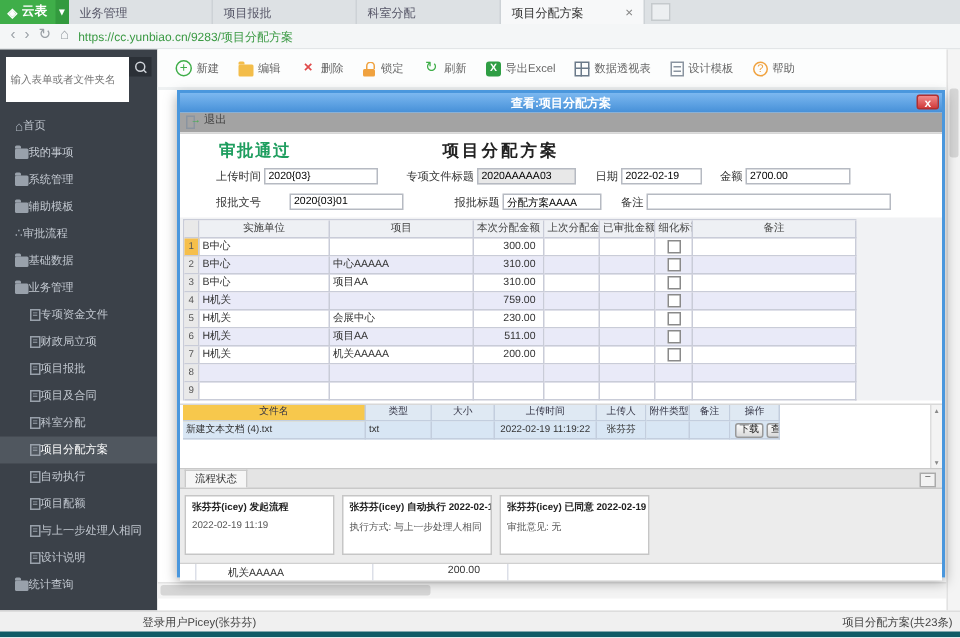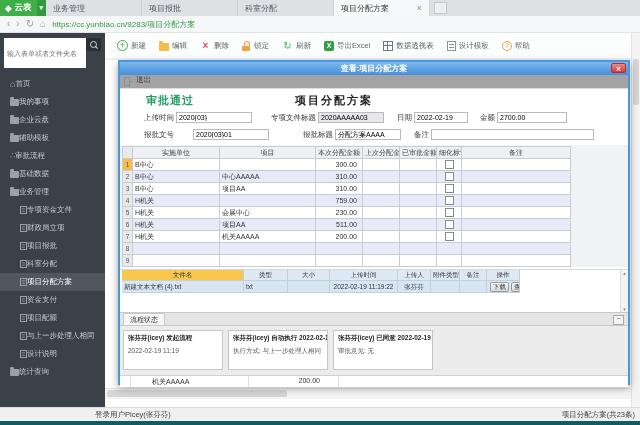--- a/index.html
+++ b/index.html
@@ -177,21 +177,21 @@
           <div class="sitem">
             <span class="ic ic-home"></span>
             <span>首页</span>
           </div>
           <div class="sitem">
             <span class="ic ic-folder"></span>
             <span>我的事项</span>
           </div>
           <div class="sitem">
             <span class="ic ic-folder"></span>
-            <span>企业云盘</span>
+            <span>系统管理</span>
           </div>
           <div class="sitem">
             <span class="ic ic-folder"></span>
             <span>辅助模板</span>
           </div>
           <div class="sitem">
             <span class="ic ic-flow"></span>
             <span>审批流程</span>
           </div>
           <div class="sitem">
@@ -209,29 +209,33 @@
           <div class="sitem sub">
             <span class="ic ic-doc"></span>
             <span>财政局立项</span>
           </div>
           <div class="sitem sub">
             <span class="ic ic-doc"></span>
             <span>项目报批</span>
           </div>
           <div class="sitem sub">
             <span class="ic ic-doc"></span>
+            <span>项目及合同</span>
+          </div>
+          <div class="sitem sub">
+            <span class="ic ic-doc"></span>
             <span>科室分配</span>
           </div>
           <div class="sitem sub active">
             <span class="ic ic-doc"></span>
             <span>项目分配方案</span>
           </div>
           <div class="sitem sub">
             <span class="ic ic-doc"></span>
-            <span>资金支付</span>
+            <span>自动执行</span>
           </div>
           <div class="sitem sub">
             <span class="ic ic-doc"></span>
             <span>项目配额</span>
           </div>
           <div class="sitem sub">
             <span class="ic ic-doc"></span>
             <span>与上一步处理人相同</span>
           </div>
           <div class="sitem sub">

